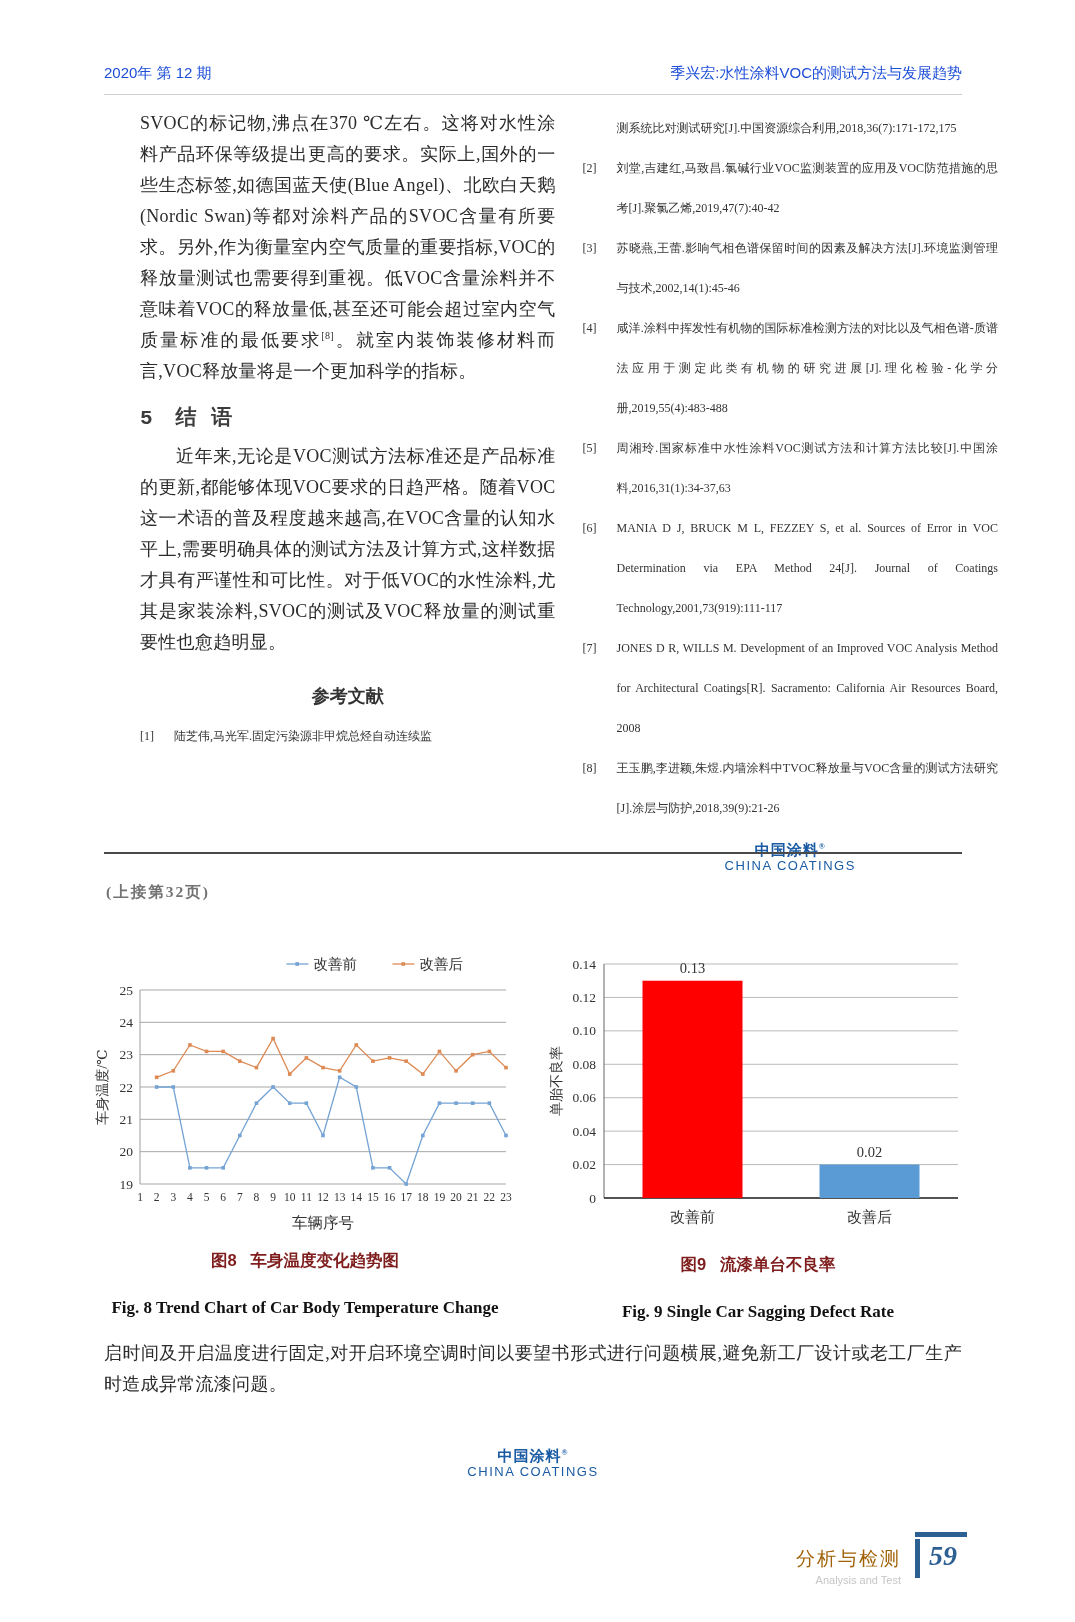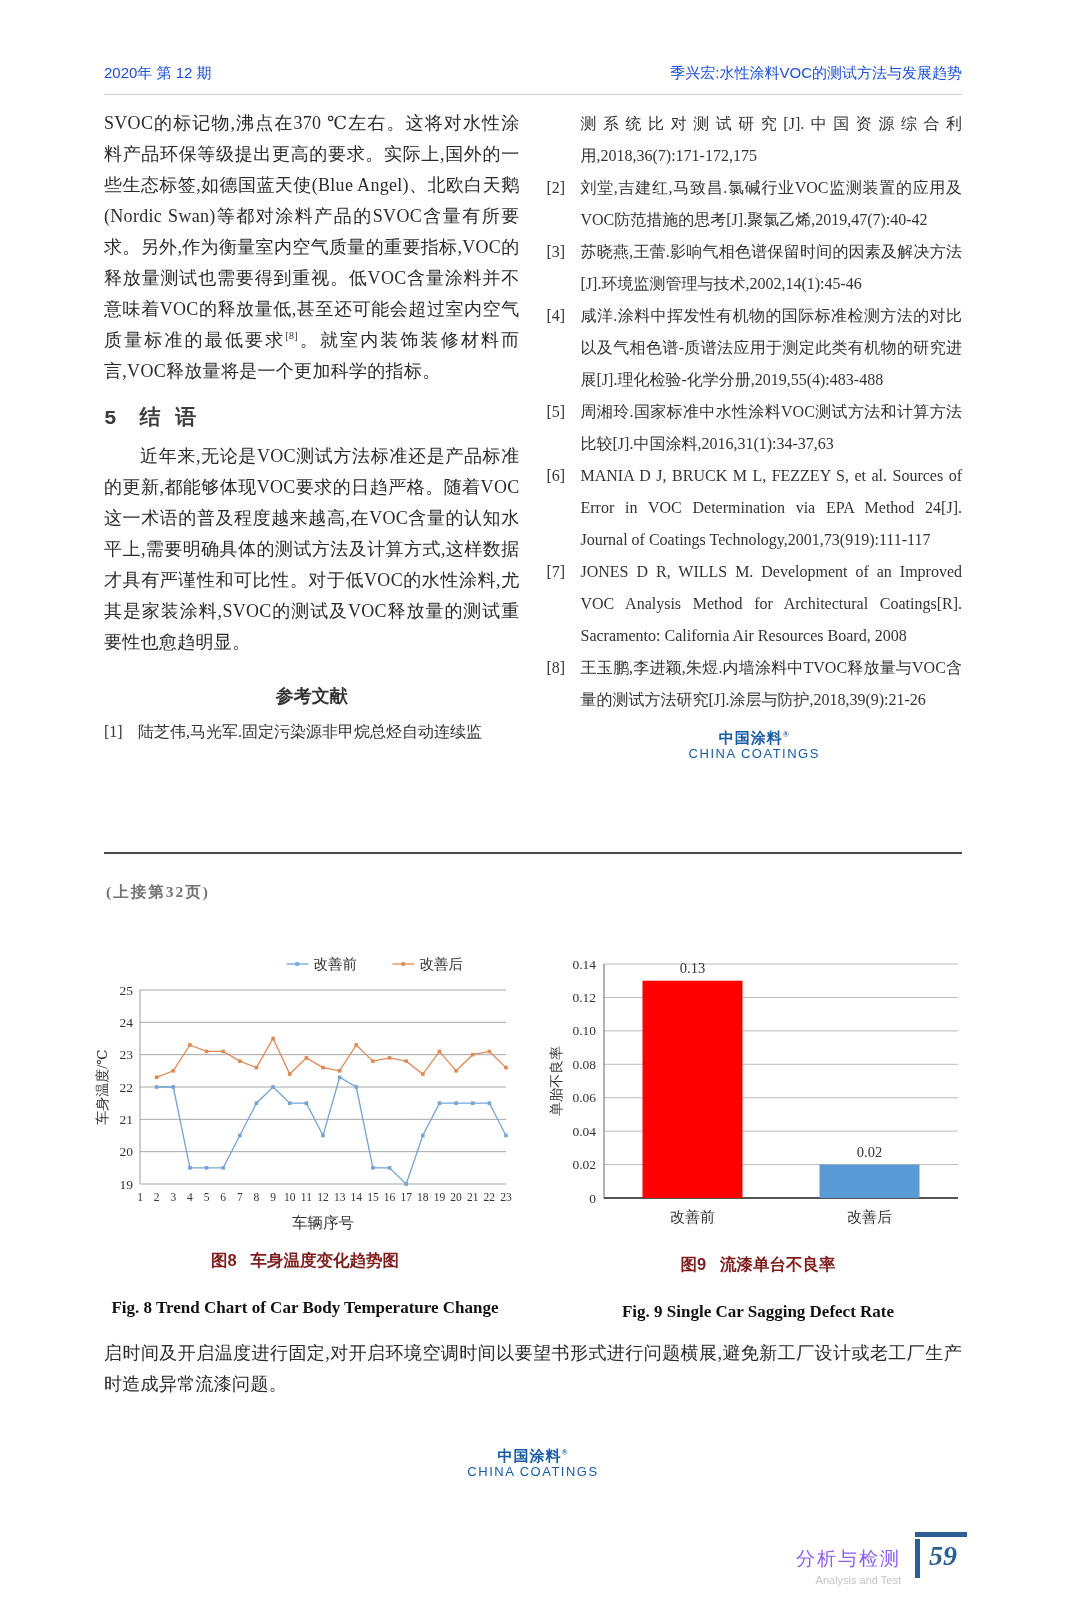--- a/index.html
+++ b/index.html
@@ -9,33 +9,33 @@
   }
   
   .header{
     position:absolute;top:64px;left:104px;width:858px;
     display:flex;justify-content:space-between;align-items:flex-end;
     color:#1d4ed8;font-size:15px;padding-bottom:11px;border-bottom:1px solid #cfcfcf;
     font-family:"Liberation Sans","DejaVu Sans",sans-serif;
   }
   
   .cols{position:absolute;left:104px;width:858px;display:flex;gap:27px;}
-  .cols-top{top:108px;}
+  .cols-top{top:108px;margin-left:36px;}
   .col{flex:1;min-width:0;}
   .para{margin:0;font-size:18px;line-height:31px;text-align:justify;letter-spacing:0.3px;}
   .para.indent{text-indent:2em;}
   .supref{font-size:10px;vertical-align:super;line-height:0;}
   .sec-head{
     margin:16px 0 10px 0;font-family:Liberation Mono, monospace;
     font-size:21px;font-weight:bold;color:#3c3c3c;letter-spacing:1px;
   }
   .sec-head .sec-num{margin-right:22px;}
   .sec-head.magenta{color:#b1368f;}
   .refs-title{margin:26px 0 8px 0;text-align:center;font-weight:bold;font-size:18px;color:#333;}
-  .ref-item{display:flex;font-size:16px;line-height:32px;text-align:justify;}
+  .ref-item{display:flex;font-size:12px;line-height:40px;text-align:justify;}
   .ref-id{flex:0 0 34px;color:#333;}
   .ref-text{flex:1;min-width:0;color:#333;}
   
   .logo{text-align:center;margin-top:14px;line-height:1.1;}
   .logo-cn{font-weight:bold;font-size:15px;letter-spacing:1px;}
   .logo-reg{font-size:8px;vertical-align:super;}
   .logo-en{font-size:13px;letter-spacing:1.5px;font-family:"Liberation Sans","DejaVu Sans",sans-serif;}
   
   .rule{position:absolute;top:852px;left:104px;width:858px;border-top:2px solid #4a4a4a;}
   .continued{position:absolute;top:882px;left:106px;font-size:15.5px;color:#737373;letter-spacing:2px;font-weight:bold;}
@@ -46,21 +46,21 @@
   svg text{fill:#333;font-family:"Liberation Serif","DejaVu Serif",serif;}
   .cap-cn{margin-top:8px;font-family:"Liberation Sans","DejaVu Sans",sans-serif;font-weight:bold;font-size:16.5px;color:#7f1d1d;}
   .cap-cn .cap-no{margin-right:14px;}
   .cap-en{margin-top:26px;font-weight:bold;font-size:17px;color:#111;}
   
   .cols-bottom{top:1338px;}
   .cols-bottom .sec-head{margin:26px 0 14px 0;}
   
   .footer{position:absolute;top:1532px;right:108px;display:flex;align-items:flex-start;}
   .footer-text{text-align:right;margin-top:14px;}
-  .footer-cn{font-family:"Liberation Sans","DejaVu Sans",sans-serif;font-size:19px;color:#8b5cf6;letter-spacing:2px;}
+  .footer-cn{font-family:"Liberation Sans","DejaVu Sans",sans-serif;font-size:19px;color:#a16207;letter-spacing:2px;}
   .footer-en{font-family:"Liberation Sans","DejaVu Sans",sans-serif;font-size:11px;color:#c6c6c6;margin-top:2px;}
   .pnum-wrap{margin-left:14px;border-top:5px solid #2c5f92;padding-top:2px;}
   .pnum{
     display:inline-block;border-left:5px solid #2c5f92;padding:1px 10px 6px 9px;
     font-style:italic;font-weight:bold;font-size:28px;color:#2c5f92;
   }
 </style>
 </head>
 <body>
 

